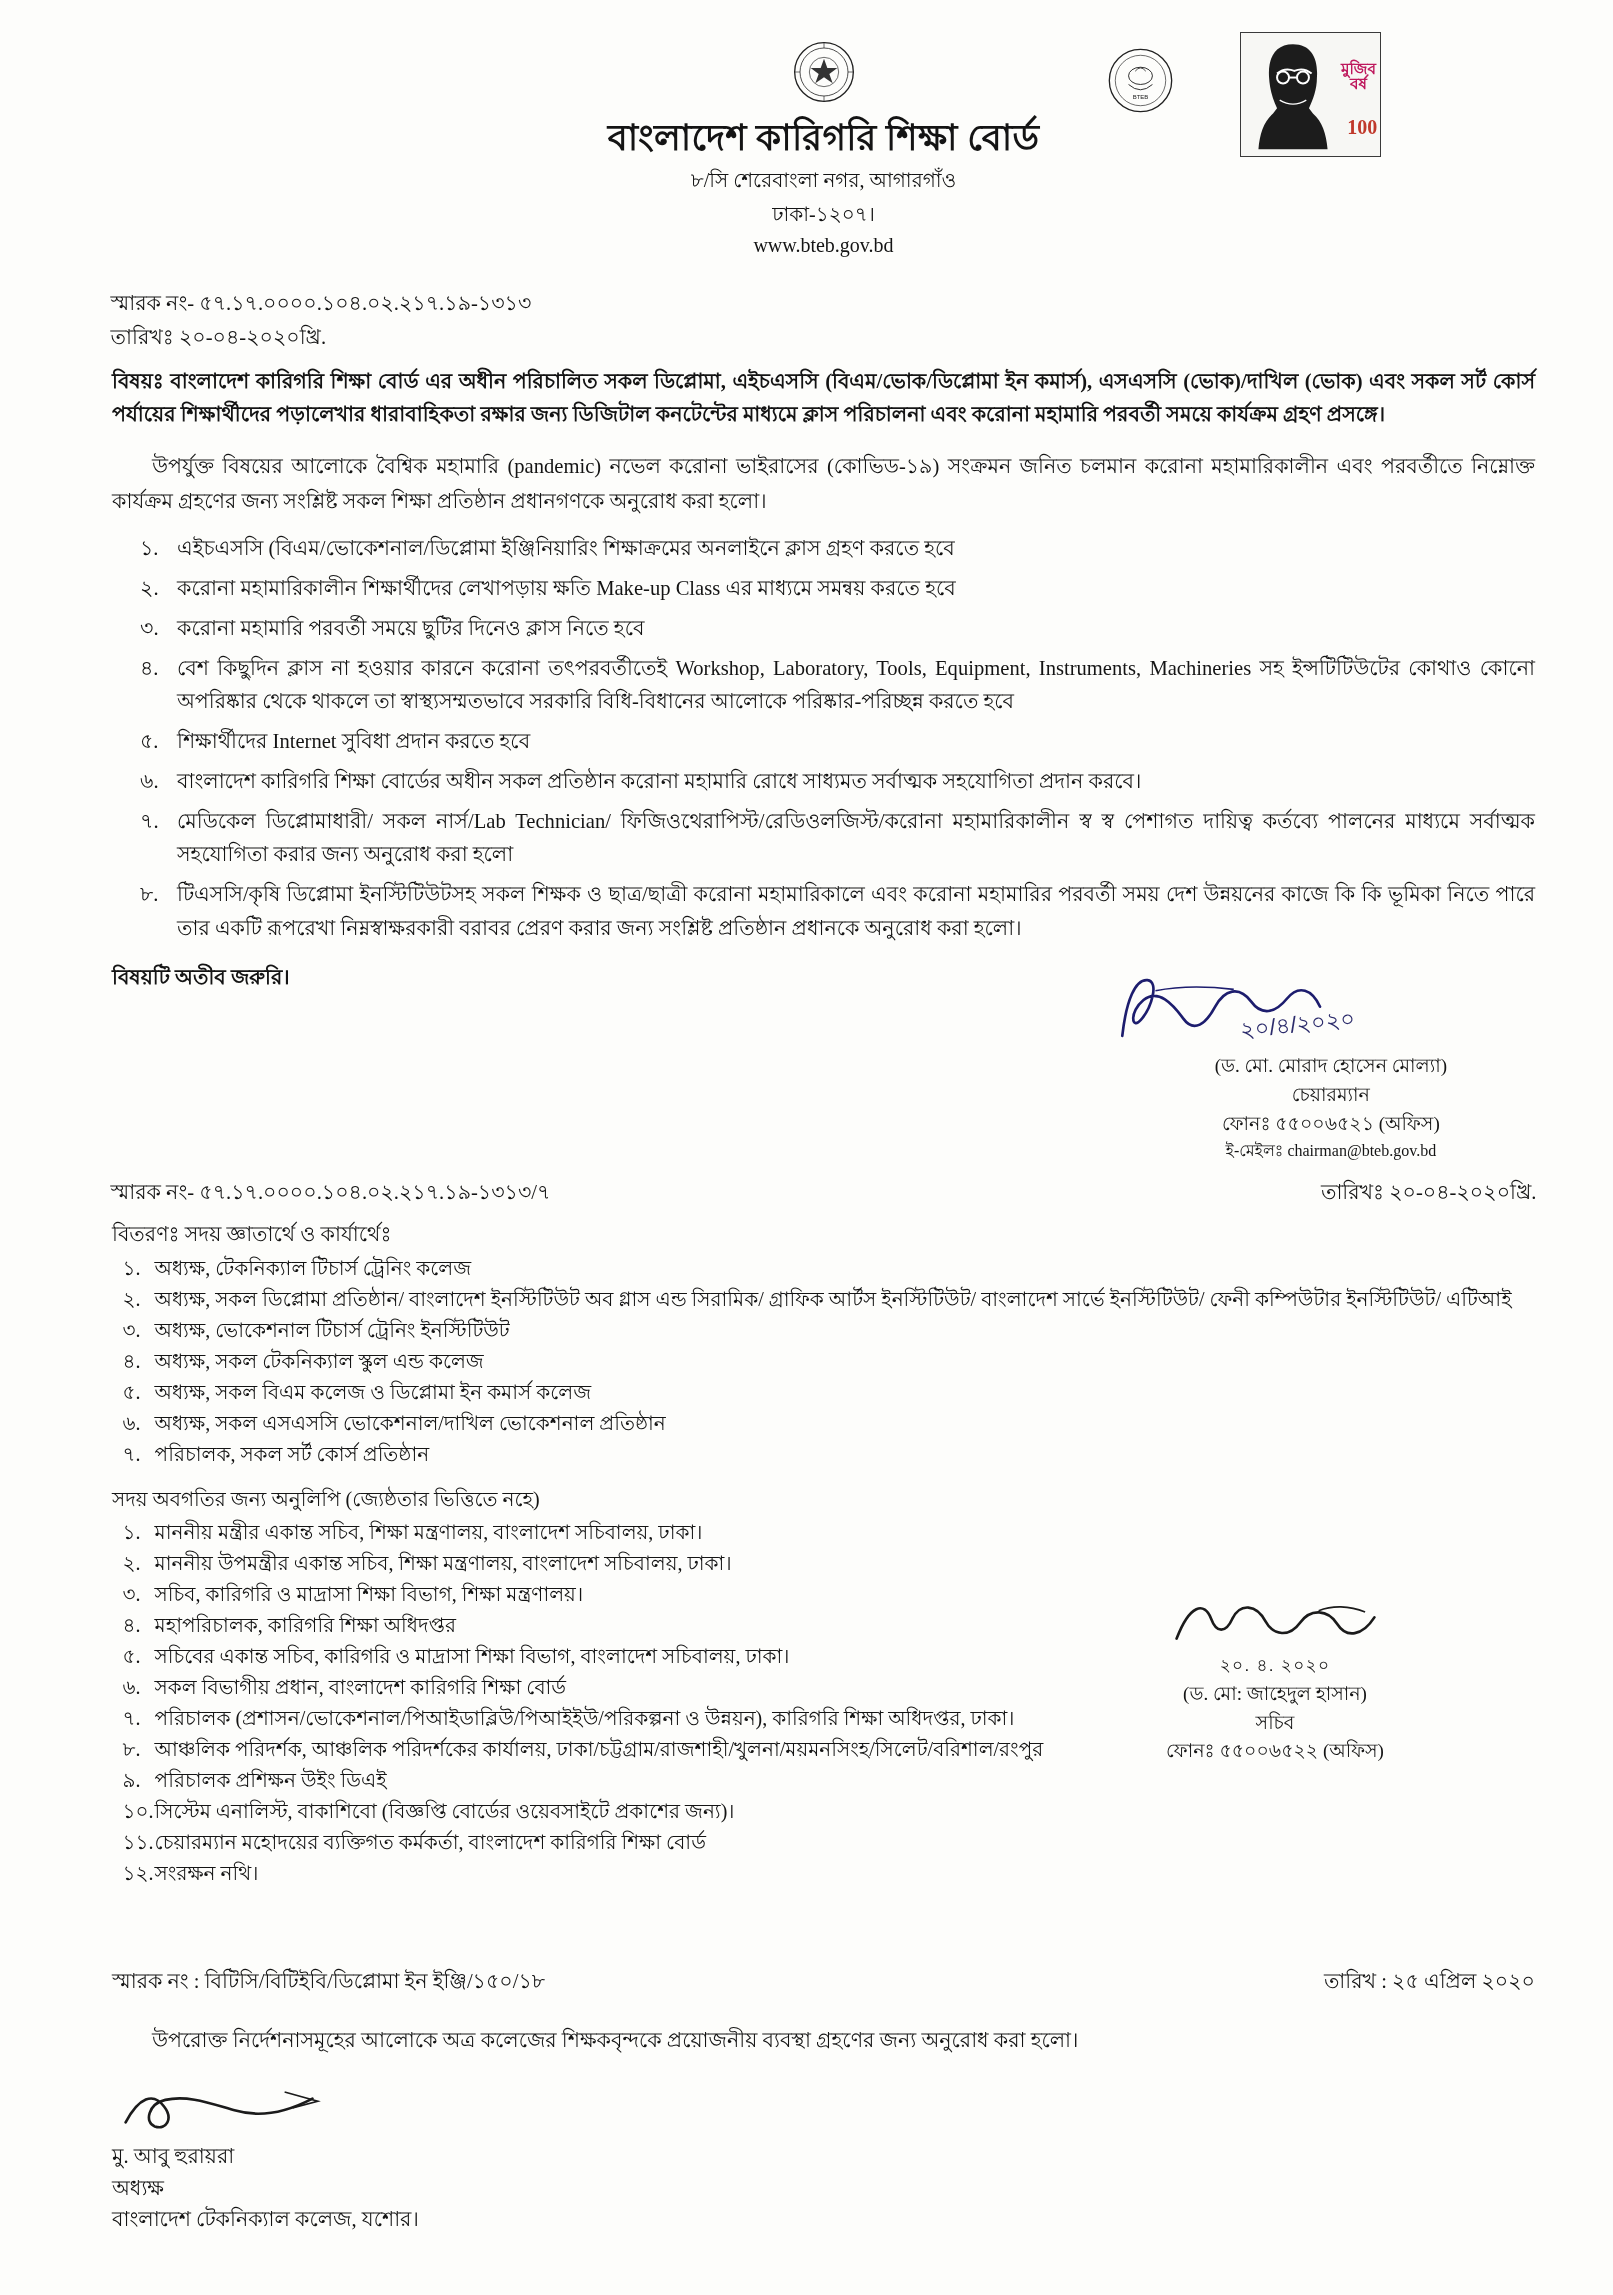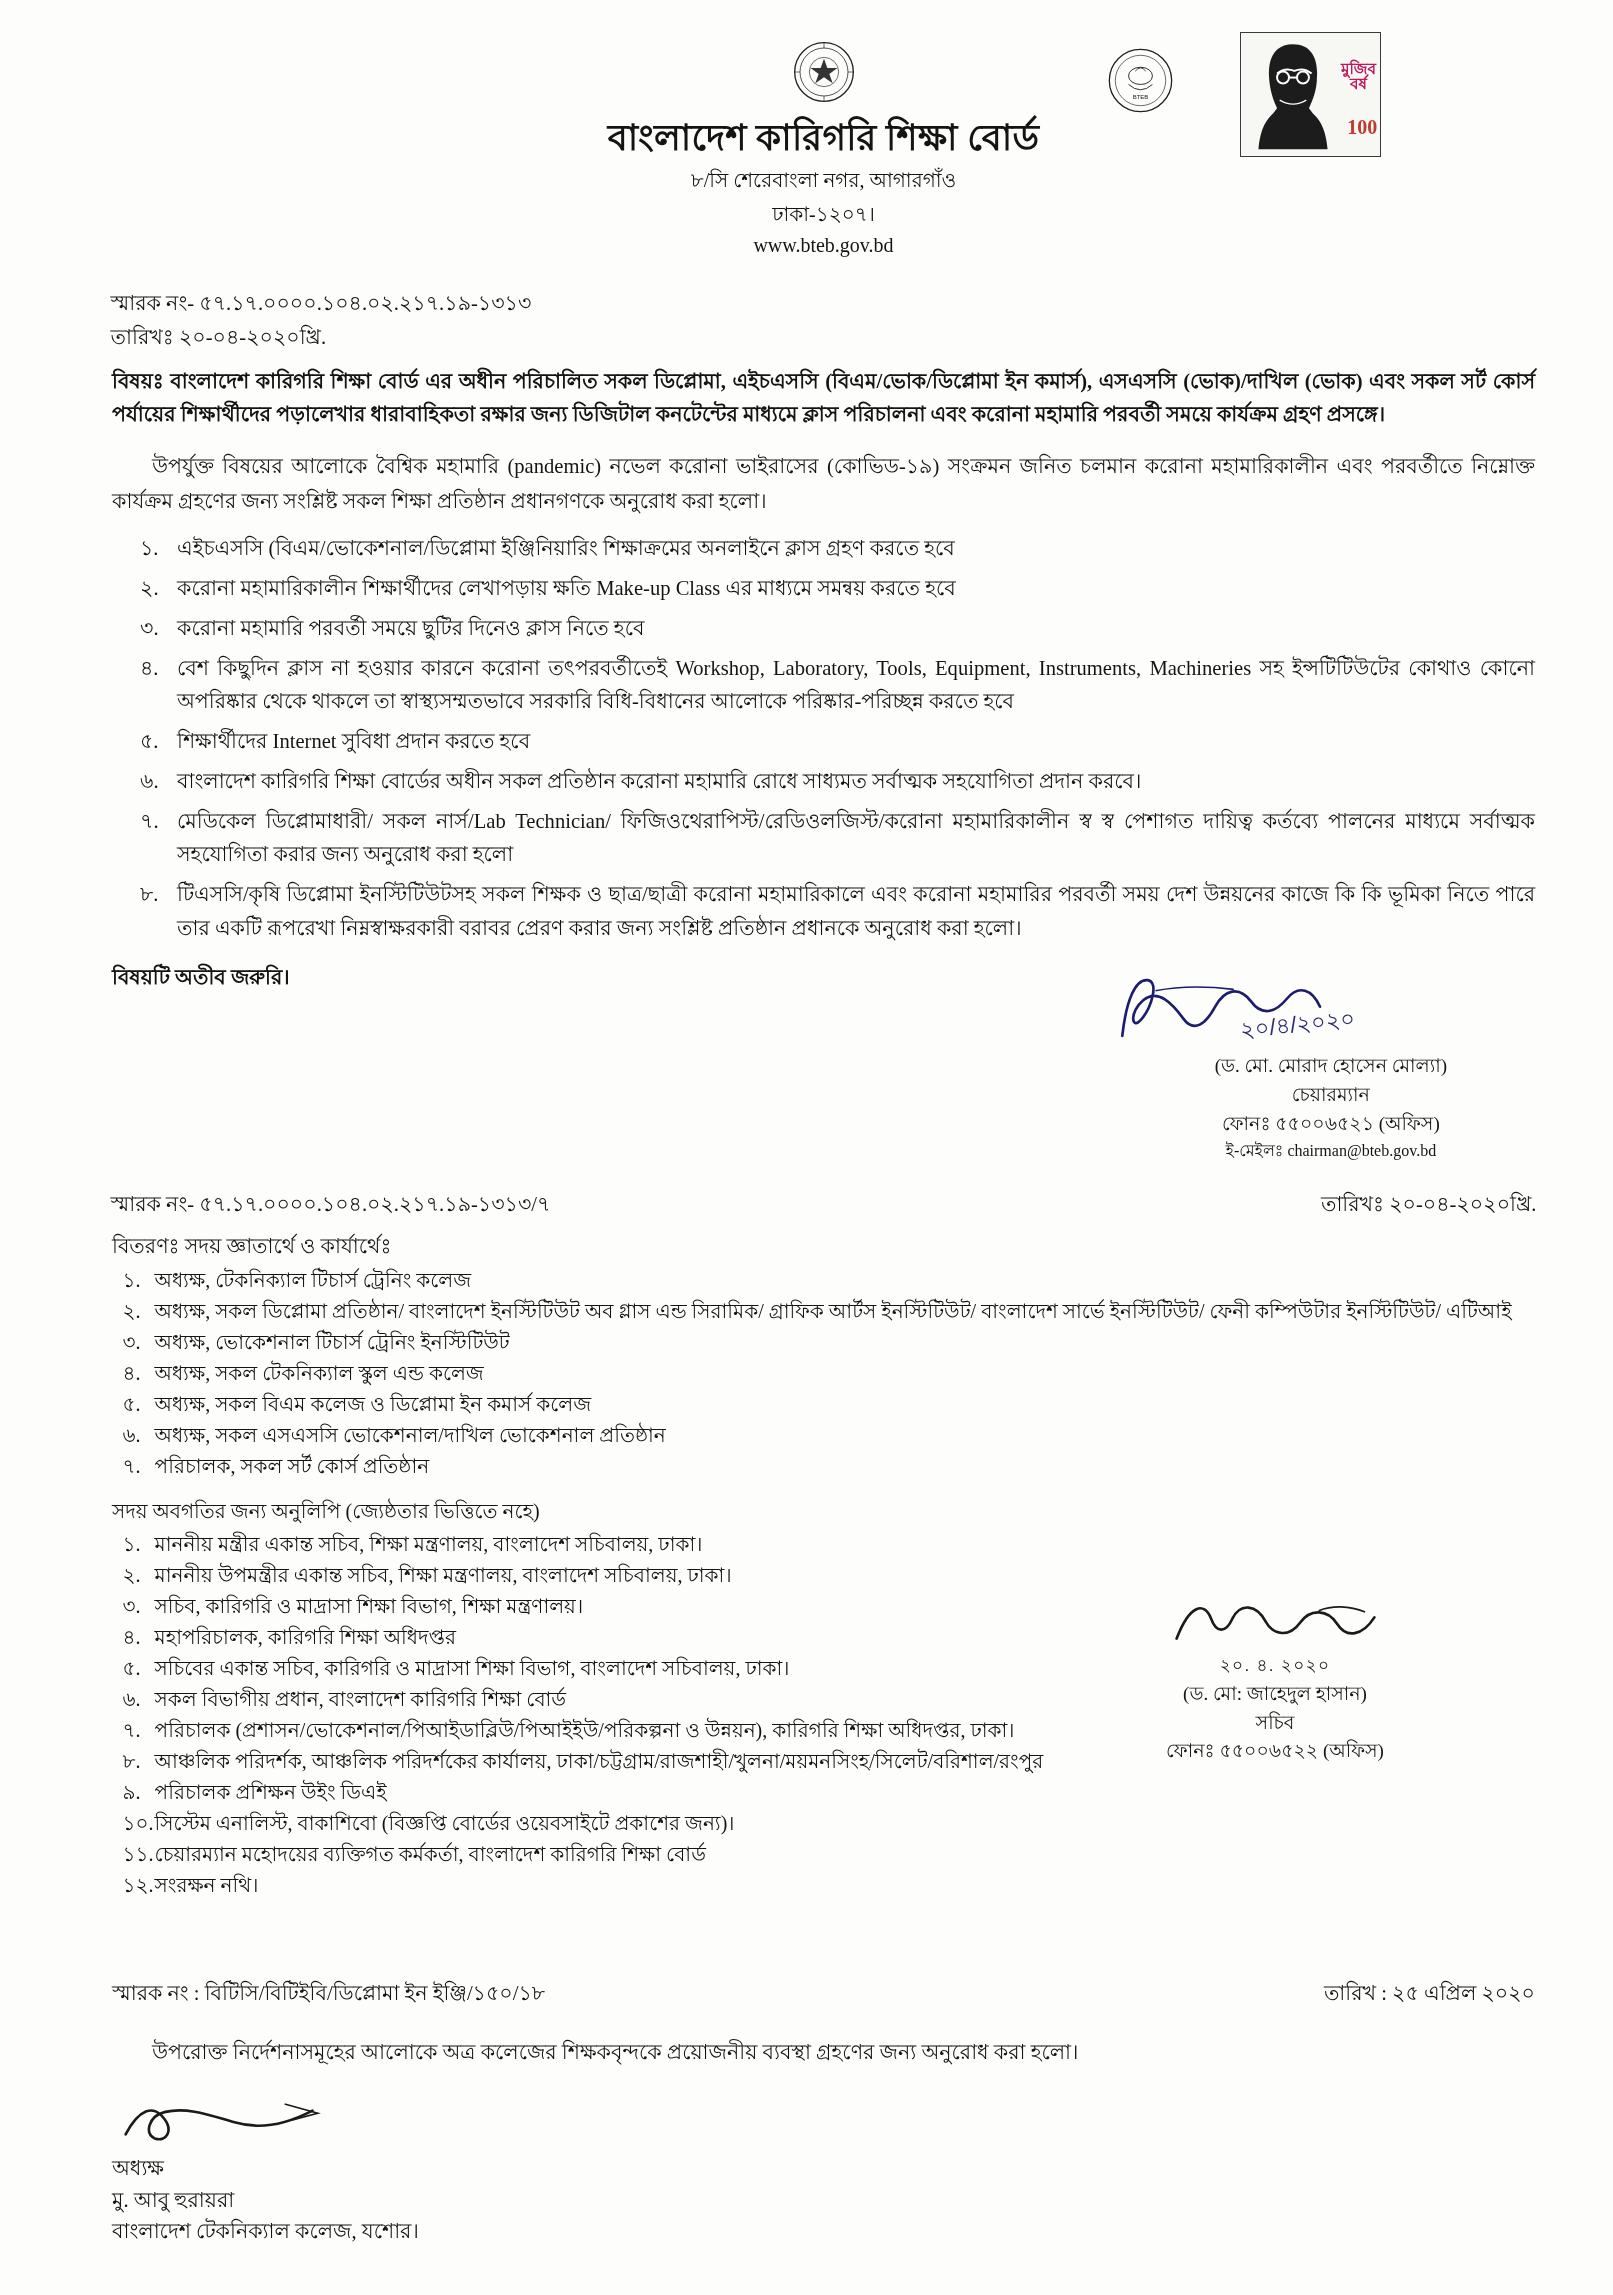--- a/index.html
+++ b/index.html
@@ -107,21 +107,21 @@
     justify-content: space-between;
     font-size: 20.6px;
     margin-top: 30.5px;
     padding: 0 10.6px 0 10.6px;
     flex-direction: column;
   }
   .meta-row2 {
     display: flex;
     justify-content: space-between;
     font-size: 20.6px;
-    margin-top: 20px;
+    margin-top: 8px;
     padding: 0 10.6px 0 10.6px;
   }
 
   .subject {
     font-size: 20.6px;
     line-height: 1.62;
     text-align: justify;
     margin-top: 9.3px;
     padding: 0 12px;
     font-weight: bold;
@@ -497,20 +497,20 @@
 
     <div class="footer-note">উপরোক্ত নির্দেশনাসমূহের আলোকে অত্র কলেজের শিক্ষকবৃন্দকে প্রয়োজনীয় ব্যবস্থা গ্রহণের জন্য অনুরোধ করা হলো।</div>
 
     <div class="footer-sign">
       <div class="scribble3">
         <svg width="212" height="57" viewBox="0 0 320 86">
           <path d="M10 58 C30 20 52 12 68 34 C82 52 72 70 54 64 C38 58 44 30 70 24 C104 16 140 30 176 40 C210 50 250 44 292 22" fill="none" stroke="#1b1b1b" stroke-width="4" stroke-linecap="round"></path>
           <path d="M250 12 L300 26 L262 36" fill="none" stroke="#1b1b1b" stroke-width="2.5"></path>
         </svg>
       </div>
+      <div class="fl">মু. আবু হুরায়রা</div>
       <div class="fl">অধ্যক্ষ</div>
-      <div class="fl">মু. আবু হুরায়রা</div>
       <div class="fl">বাংলাদেশ টেকনিক্যাল কলেজ, যশোর।</div>
     </div>
 
   </div>
 </div>
 
 
 </body></html>

